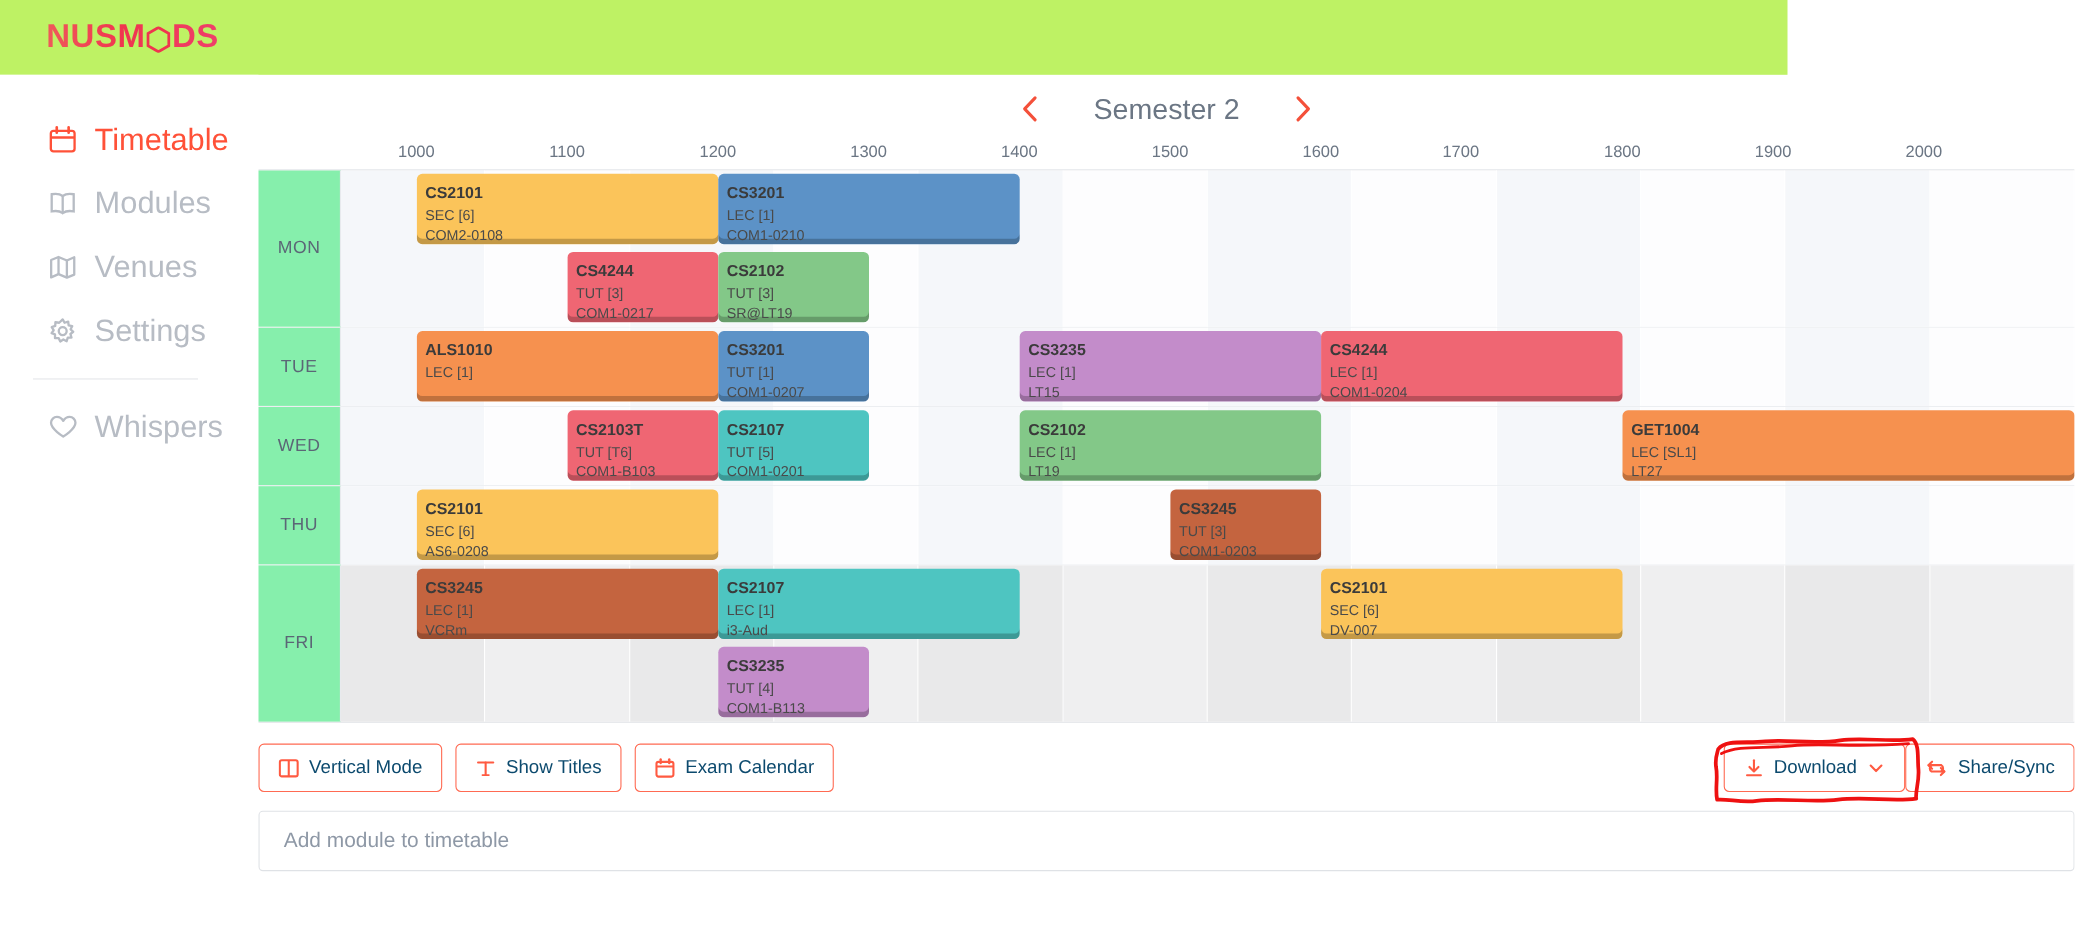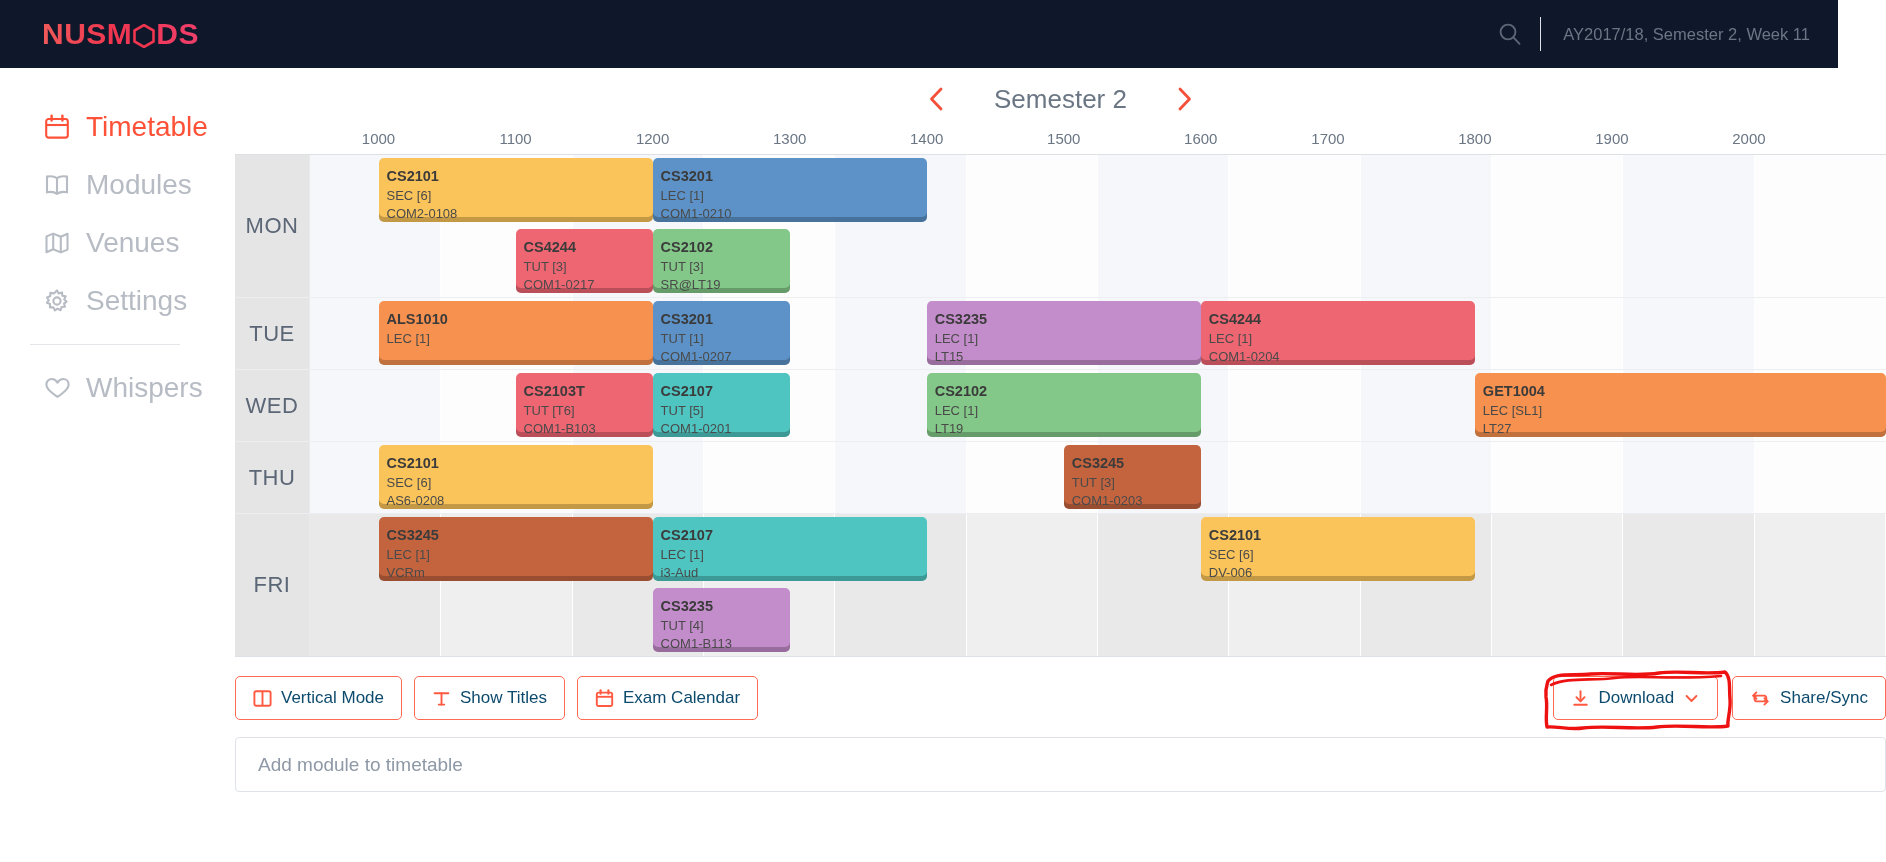--- a/index.html
+++ b/index.html
@@ -6,22 +6,22 @@
   html, body {
     width: 1886px; height: 862px;
     font-family: "Liberation Sans", sans-serif;
     background: #ffffff;
     overflow: hidden;
   }
   #app { position: relative; width: 1886px; height: 862px; }
 
   
   .navbar {
-    position: absolute; left: 0; top: 0; width: 1838px; height: 68px;
-    background: #0f172a;
+    position: absolute; left: 0; top: 0; width: 1625px; height: 68px;
+    background: #bef264;
     display: flex; align-items: center;
   }
   .brand {
     margin-left: 42px;
     font-size: 30px; font-weight: bold; letter-spacing: .5px;
     background: linear-gradient(90deg, #ef5a5a 0%, #f0354f 45%, #ef3f6a 100%);
     -webkit-background-clip: text; background-clip: text;
     -webkit-text-fill-color: transparent; color: #f0354f;
     display: flex; align-items: center; line-height: 1;
   }
@@ -83,22 +83,22 @@
     position: relative; border-top: 1px solid #dde0e4;
     border-bottom: 1px solid #dde0e4;
     width: 1651px;
   }
   .day-row {
     position: relative; display: flex; border-bottom: 1px solid #eceef1;
   }
   .day-row:last-child { border-bottom: none; }
   .day-label {
     width: 75px; flex: 0 0 75px; display: flex; align-items: center;
-    justify-content: center; font-size: 22px; color: #5b6676;
-    background: #e5e5e5; border-right: 1px solid #e8eaee; letter-spacing: .5px;
+    justify-content: center; font-size: 16px; color: #5b6676;
+    background: #86efac; border-right: 1px solid #e8eaee; letter-spacing: .5px;
   }
   .lanes { position: relative; flex: 1 1 auto; }
   .stripes { position: absolute; inset: 0; display: flex; }
   .stripes i { flex: 1 1 0; border-right: 1px solid #fff; }
   .stripes i.odd { background: #f5f7fa; }
   .stripes i.even { background: #fdfdfe; }
   .row-fri .stripes i.odd { background: #e9e9ea; }
   .row-fri .stripes i.even { background: #efeff0; }
   .lane { position: relative; height: 71px; }
 
@@ -117,21 +117,21 @@
     position: relative; margin-top: 15px; height: 52px;
     display: flex; align-items: center; gap: 12px; padding-left: 0;
   }
   .btn-o {
     height: 44px; border: 1px solid #ff6a52; border-radius: 5px;
     background: #fff; color: #0c4a6e; font-size: 17px;
     display: flex; align-items: center; gap: 9px; padding: 0 17px;
     cursor: pointer; white-space: nowrap;
   }
   .btn-o .b-ico { display: flex; align-items: center; }
-  .tb-right { margin-left: auto; display: flex; align-items: center; gap: 14px; position: relative; }
+  .tb-right { margin-left: auto; display: flex; align-items: center; position: relative; }
   .scribble { position: absolute; left: -14px; top: -13px; pointer-events: none; }
 
   .add-mod {
     margin-top: 13px; height: 55px; width: 1651px;
     border: 1px solid #dfe2e6; border-radius: 4px;
     display: flex; align-items: center; padding-left: 22px;
     color: #8e98a6; font-size: 19px; background: #fff; cursor: text;
   }
 </style>
 </head>
@@ -143,30 +143,20 @@
     <div class="brand">
       <span>NUSM</span>
       <span class="hexo">
         <svg width="22" height="24" viewBox="0 0 22 24">
           <polygon points="11,1 20.5,6.5 20.5,17.5 11,23 1.5,17.5 1.5,6.5" fill="none" stroke="#f0354f" stroke-width="2.6"></polygon>
         </svg>
       </span>
       <span>DS</span>
     </div>
 
-    <div class="nav-right">
-      <div class="search-btn">
-        <svg width="26" height="26" viewBox="0 0 26 26">
-          <circle cx="11" cy="11" r="7.4" fill="none" stroke="#5b6676" stroke-width="1.9"></circle>
-          <line x1="16.4" y1="16.4" x2="22.5" y2="22.8" stroke="#5b6676" stroke-width="1.9" stroke-linecap="round"></line>
-        </svg>
-      </div>
-      <div class="nav-div"></div>
-      <div class="sem-label">AY2017/18, Semester 2, Week 11</div>
-    </div>
   </div>
 
   <div class="sidebar">
 
     <div class="side-item active">
       <span class="si-ico">
         <svg width="26" height="26" viewBox="0 0 26 26">
           <rect x="2.2" y="5" width="21.6" height="18.6" rx="2.4" fill="none" stroke="#ff5138" stroke-width="2.1"></rect>
           <line x1="2.2" y1="11" x2="23.8" y2="11" stroke="#ff5138" stroke-width="2.1"></line>
           <line x1="7.6" y1="1.8" x2="7.6" y2="6.6" stroke="#ff5138" stroke-width="2.4" stroke-linecap="round"></line>
@@ -433,21 +423,21 @@
                   <div class="l-venue">VCRm</div>
                 </div>
                 <div class="lesson" style="left: 21.7391%; width: 17.3913%; background: rgb(78, 197, 193);">
                   <div class="l-code">CS2107</div>
                   <div class="l-type">LEC [1]</div>
                   <div class="l-venue">i3-Aud</div>
                 </div>
                 <div class="lesson" style="left: 56.5217%; width: 17.3913%; background: rgb(251, 196, 90);">
                   <div class="l-code">CS2101</div>
                   <div class="l-type">SEC [6]</div>
-                  <div class="l-venue">DV-006</div>
+                  <div class="l-venue">DV-007</div>
                 </div>
               </div>
               <div class="lane">
                 <div class="lesson" style="left: 21.7391%; width: 8.69565%; background: rgb(195, 140, 202);">
                   <div class="l-code">CS3235</div>
                   <div class="l-type">TUT [4]</div>
                   <div class="l-venue">COM1-B113</div>
                 </div>
               </div>
             </div>

